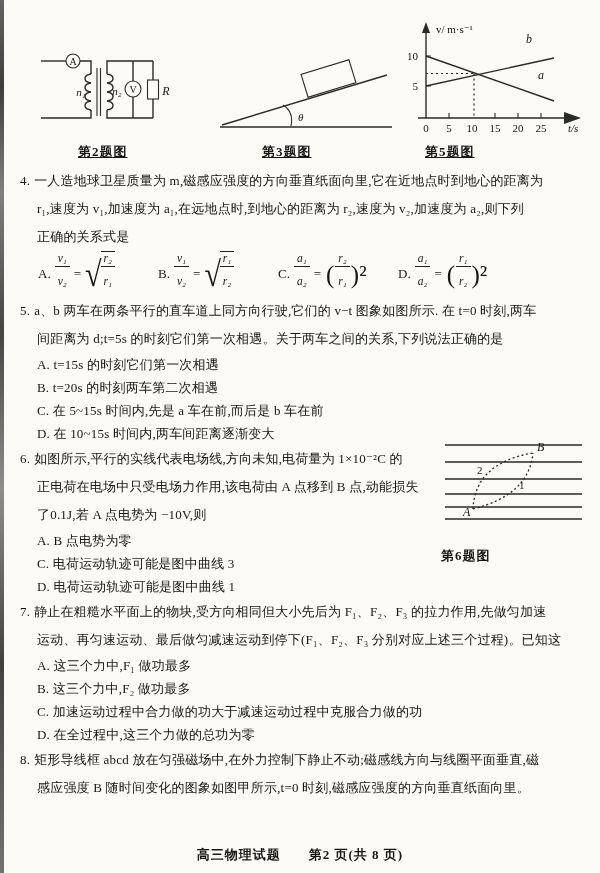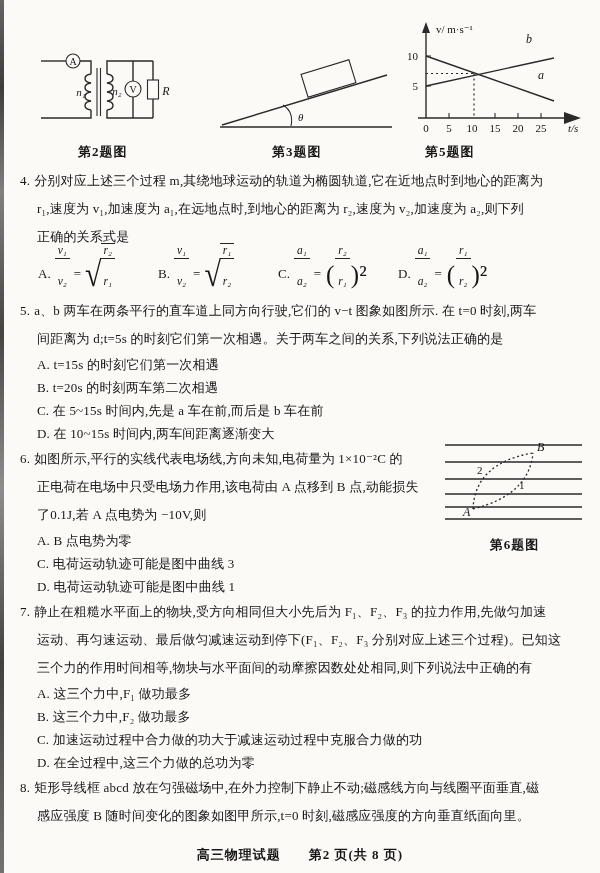--- a/index.html
+++ b/index.html
@@ -4,49 +4,49 @@
 <style>
   *{margin:0;padding:0;box-sizing:border-box;}
   html,body{width:600px;height:873px;}
   body{font-family:"Liberation Serif","DejaVu Serif",serif;color:#161616;background:#e9e9e6;}
   .page{position:relative;width:600px;height:873px;background:#fbfaf7;overflow:hidden;}
   .scan-edge{position:absolute;left:0;top:0;width:4px;height:100%;opacity:.85;
     background:linear-gradient(180deg,#4a4a4a 0%,#1c1c1c 10%,#6a6a6a 22%,#242424 38%,#7a7a7a 56%,#202020 76%,#5a5a5a 100%);}
   
   .figs{position:absolute;top:0;left:0;width:100%;height:165px;}
   .fig{position:absolute;}
-  .figcap{position:absolute;top:143px;font-size:13px;font-weight:bold;letter-spacing:1px;white-space:nowrap;}
+  .figcap{position:absolute;top:143px;font-size:13px;font-weight:bold;letter-spacing:1px;white-space:nowrap;text-decoration:underline;}
   svg .wire{stroke:#2a2a2a;stroke-width:1.4;fill:none;}
   svg .thin{stroke:#2a2a2a;stroke-width:1.1;fill:none;}
   svg .dash{stroke:#2a2a2a;stroke-width:1.3;fill:none;stroke-dasharray:2,2.6;}
   svg .dot{stroke:#2a2a2a;stroke-width:1.2;fill:none;stroke-dasharray:2,3;}
   svg .fill{fill:#2a2a2a;stroke:none;}
   svg text{fill:#161616;font-family:"Liberation Serif","DejaVu Serif",serif;}
   .svar{font-style:italic;}
   
   .main{position:absolute;top:167px;left:0;width:100%;padding-left:20px;padding-right:6px;}
   .qline{font-size:13px;line-height:28px;letter-spacing:.2px;white-space:nowrap;padding-left:17px;}
   .qline.first{padding-left:0;}
   .qnum{margin-right:4px;}
   .opt{font-size:13px;line-height:23px;letter-spacing:.2px;white-space:nowrap;padding-left:17px;}
   .q{position:relative;}
   
   .formula-row{display:flex;align-items:center;height:46px;padding-left:18px;}
   .q4opt{display:inline-flex;align-items:center;width:120px;}
   .q4opt .optlabel{font-size:13px;margin-right:4px;}
   .frac{display:inline-flex;flex-direction:column;align-items:center;font-size:11.5px;font-style:italic;line-height:1.2;vertical-align:middle;}
   .frac .fnum{border-bottom:1px solid #222;padding:0 3px;}
-  .frac .fden{padding:16px 3px;}
+  .frac .fden{padding:8px 3px;}
   .rooted{border-top:1.4px solid #222;}
   .rad{font-size:30px;line-height:1;display:inline-block;transform:scaleY(1.18);margin-right:-1px;font-style:normal;}
   .paren{font-size:25px;line-height:1;font-style:normal;margin:0 1px;}
   .eq{font-size:13px;margin:0 4px;}
   
   .fig6wrap{position:absolute;right:6px;top:-8px;width:147px;}
-  .fig6cap{text-align:center;font-size:13px;font-weight:bold;letter-spacing:1px;margin-top:3px;}
+  .fig6cap{font-size:13px;font-weight:bold;letter-spacing:1px;margin-top:14px;}
   
   .footer{position:absolute;top:846px;left:0;width:100%;text-align:center;font-size:13px;font-weight:bold;letter-spacing:1px;}
 </style>
 </head>
 <body>
 
 <div class="page">
   <div class="scan-edge"></div>
 
   <div class="figs">
@@ -79,21 +79,21 @@
       <svg width="185" height="85" viewBox="0 0 185 85">
         <path class="wire" d="M8,72 H180"></path>
         <path class="wire" d="M10,70 L175,20"></path>
         <g transform="translate(120,35) rotate(-17)">
           <rect class="thin" x="-25" y="-24" width="50" height="24"></rect>
         </g>
         <path class="thin" d="M79,71 Q82,57 71,50"></path>
         <text class="svar" x="86" y="66" font-size="11">θ</text>
       </svg>
     </div>
-    <div class="figcap" style="left:272px;">第3题图</div>
+    <div class="figcap" style="left:262px;">第3题图</div>
 
     <div class="fig" style="left:398px;top:18px;text-align:right;">
       <svg width="192" height="126" viewBox="0 0 192 126">
         <path class="wire" d="M28,12 V100"></path>
         <polygon class="fill" points="28,4 24,15 32,15"></polygon>
         <path class="wire" d="M20,100 H170"></path>
         <polygon class="fill" points="166,94 166,106 183,100"></polygon>
         <path class="thin" d="M28,38 H33 M28,68 H33"></path>
         <path class="thin" d="M51,95 V100 M97,95 V100 M120,95 V100 M143,95 V100"></path>
         <path class="wire" d="M28,38 L156,83"></path>
@@ -112,21 +112,21 @@
         <text class="svar" x="140" y="61" font-size="12">a</text>
         <text class="svar" x="128" y="25" font-size="12">b</text>
       </svg>
     </div>
     <div class="figcap" style="left:425px;">第5题图</div>
   </div>
 
   <div class="main">
 
     <div class="q">
-      <div class="qline first"><span class="qnum">4.</span><span>分别对应上述三个过程 m,其绕地球运动的轨道为椭圆轨道,它在近地点时到地心的距离为</span></div>
+      <div class="qline first"><span class="qnum">4.</span><span>一人造地球卫星质量为 m,磁感应强度的方向垂直纸面向里,它在近地点时到地心的距离为</span></div>
       <div class="qline">r₁,速度为 v₁,加速度为 a₁,在远地点时,到地心的距离为 r₂,速度为 v₂,加速度为 a₂,则下列</div>
       <div class="qline">正确的关系式是</div>
       <div class="formula-row">
         <span class="q4opt">
           <span class="optlabel">A.</span>
           <span class="frac">
               <span class="fnum">v₁</span>
               <span class="fden">v₂</span>
             </span>
           <span class="eq">=</span>
@@ -206,21 +206,20 @@
       <div class="qline">正电荷在电场中只受电场力作用,该电荷由 A 点移到 B 点,动能损失</div>
       <div class="qline">了0.1J,若 A 点电势为 −10V,则</div>
       <div class="opt">A. B 点电势为零</div>
       <div class="opt">C. 电荷运动轨迹可能是图中曲线 3</div>
       <div class="opt">D. 电荷运动轨迹可能是图中曲线 1</div>
     </div>
 
     <div class="q">
       <div class="qline first"><span class="qnum">7.</span><span>静止在粗糙水平面上的物块,受方向相同但大小先后为 F₁、F₂、F₃ 的拉力作用,先做匀加速</span></div>
       <div class="qline">运动、再匀速运动、最后做匀减速运动到停下(F₁、F₂、F₃ 分别对应上述三个过程)。已知这</div>
-      <div class="qline">三个力的作用时间相等,物块与水平面间的动摩擦因数处处相同,则下列说法中正确的有</div>
       <div class="opt">A. 这三个力中,F₁ 做功最多</div>
       <div class="opt">B. 这三个力中,F₂ 做功最多</div>
       <div class="opt">C. 加速运动过程中合力做的功大于减速运动过程中克服合力做的功</div>
       <div class="opt">D. 在全过程中,这三个力做的总功为零</div>
     </div>
 
     <div class="q">
       <div class="qline first"><span class="qnum">8.</span><span>矩形导线框 abcd 放在匀强磁场中,在外力控制下静止不动;磁感线方向与线圈平面垂直,磁</span></div>
       <div class="qline">感应强度 B 随时间变化的图象如图甲所示,t=0 时刻,磁感应强度的方向垂直纸面向里。</div>
     </div>

